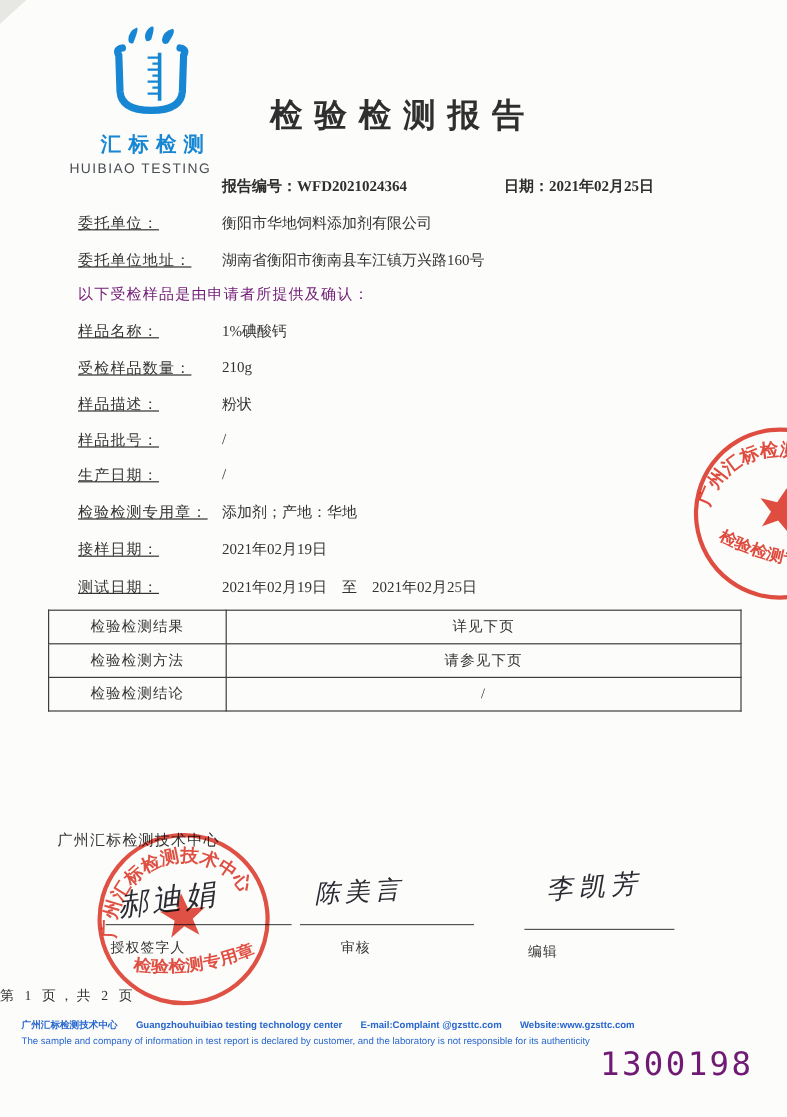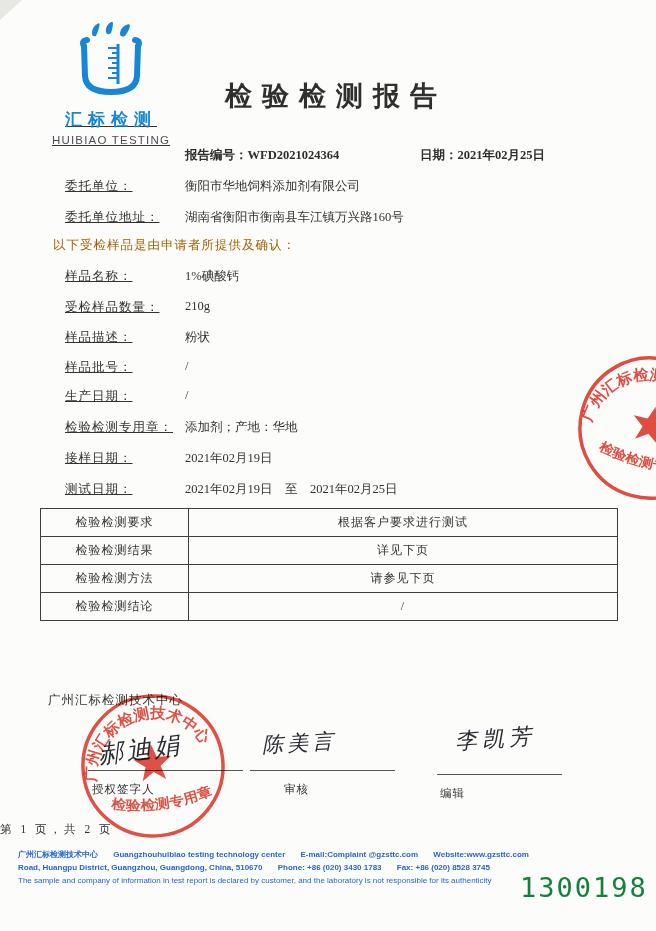--- a/index.html
+++ b/index.html
@@ -6,34 +6,34 @@
   .page {
     position:relative; width:656px; height:931px; margin:0 auto;
     background:#fcfcfa; overflow:hidden;
     font-family:"Liberation Serif", serif; color:#333;
   }
   
   .fold { position:absolute; left:0; top:0; width:0; height:0;
           border-top:20px solid #e7e7e3; border-right:22px solid transparent; }
 
   
-  .logo { position:absolute; left:46px; top:22px; width:130px; text-align:center;text-decoration:underline; }
+  .logo { position:absolute; left:46px; top:22px; width:130px; text-align:right; }
   .logo-cn { color:#1787d3; font-weight:bold; font-size:17px; letter-spacing:6px; margin-top:2px; }
   .logo-en { color:#4a4e55; font-size:11.5px; letter-spacing:1.2px; font-family:"Liberation Sans",sans-serif; margin-top:3px; }
 
   .title { position:absolute; left:225px; top:78px; font-size:27px; font-weight:bold;
            letter-spacing:10px; color:#2f2f2f; white-space:nowrap; }
 
   .repline { position:absolute; top:147px; font-size:12.5px; font-weight:bold; color:#2e2e2e; white-space:nowrap; }
   .repno { left:185px; } .repdate { left:420px; }
 
   .frow { position:absolute; left:65px; font-size:12.5px; color:#333; white-space:nowrap; height:16px; }
   .frow .lbl { display:inline-block; letter-spacing:1px;text-decoration:underline; }
   .frow .val { position:absolute; left:120px; white-space:nowrap; }
-  .note { position:absolute; left:53px; font-size:12.5px; letter-spacing:1px; color:#a16207; white-space:nowrap; }
+  .note { position:absolute; left:65px; font-size:12.5px; letter-spacing:1px; color:#701a75; white-space:nowrap; }
 
   table.req { position:absolute; left:40px; top:508px; width:578px;
               border-collapse:collapse; table-layout:fixed; font-size:12px; color:#333; }
   table.req td { border:1px solid #3e3e3e; height:25px; text-align:center; letter-spacing:1px; }
   table.req td.c1 { width:145px; }
 
   
   .orgname { position:absolute; left:48px; top:692px; font-size:12.5px; letter-spacing:1px; color:#333; }
   .seal { position:absolute; mix-blend-mode:multiply; }
   .seal-main { left:73px; top:686px; transform:rotate(-6deg); }
@@ -45,22 +45,22 @@
   .sigline { position:absolute; height:1px; background:#555; }
   .role { position:absolute; font-size:11.5px; letter-spacing:1px; color:#333; }
 
   .pagenum { position:absolute; left:0; right:0; top:822px; 
              font-size:11.5px; letter-spacing:3px; color:#333; }
 
   .footer { position:absolute; left:18px; top:848px; width:628px;
             font-family:"Liberation Sans",sans-serif; font-size:8px; line-height:13px;
             color:#2766cf; font-weight:bold; }
   .footer .seg { margin-right:13px; }
-  .serial { position:absolute; left:520px; top:872px; font-family:"DejaVu Sans Mono",monospace;
-            font-size:27px; letter-spacing:2px; color:#15803d; }
+  .serial { position:absolute; left:500px; top:872px; font-family:"DejaVu Sans Mono",monospace;
+            font-size:27px; letter-spacing:2px; color:#701a75; }
 </style>
 </head>
 <body>
 
 <div class="page">
   <div class="fold"></div>
 
   <div class="logo">
     <svg width="100" height="80" viewBox="0 0 100 80">
       <g fill="#1787d3">
@@ -131,24 +131,20 @@
     <span class="lbl">接样日期：</span>
     <span class="val">2021年02月19日</span>
   </div>
   <div class="frow" style="top:481px">
     <span class="lbl">测试日期：</span>
     <span class="val">2021年02月19日　至　2021年02月25日</span>
   </div>
 
   <table class="req">
     <tbody>
-        <tr>
-      <td class="c1">检验检测要求</td>
-      <td>根据客户要求进行测试</td>
-    </tr>
     <tr>
       <td class="c1">检验检测结果</td>
       <td>详见下页</td>
     </tr>
     <tr>
       <td class="c1">检验检测方法</td>
       <td>请参见下页</td>
     </tr>
     <tr>
       <td class="c1">检验检测结论</td>
@@ -206,22 +202,17 @@
 
   <div class="pagenum">第 1 页，共 2 页</div>
 
   <div class="footer">
     <div>
       <span class="seg">广州汇标检测技术中心</span>
       <span class="seg">Guangzhouhuibiao testing technology center</span>
       <span class="seg">E-mail:Complaint @gzsttc.com</span>
       <span class="seg">Website:www.gzsttc.com</span>
     </div>
-    <div>
-      <span class="seg">Road, Huangpu District, Guangzhou, Guangdong, China, 510670</span>
-      <span class="seg">Phone: +86 (020) 3430 1783</span>
-      <span class="seg">Fax: +86 (020) 8528 3745</span>
-    </div>
     <div style="width:490px; font-weight:normal">The sample and company of information in test report is declared by customer, and the laboratory is not responsible for its authenticity</div>
   </div>
 
   <div class="serial">1300198</div>
 </div>
 
 </body></html>

